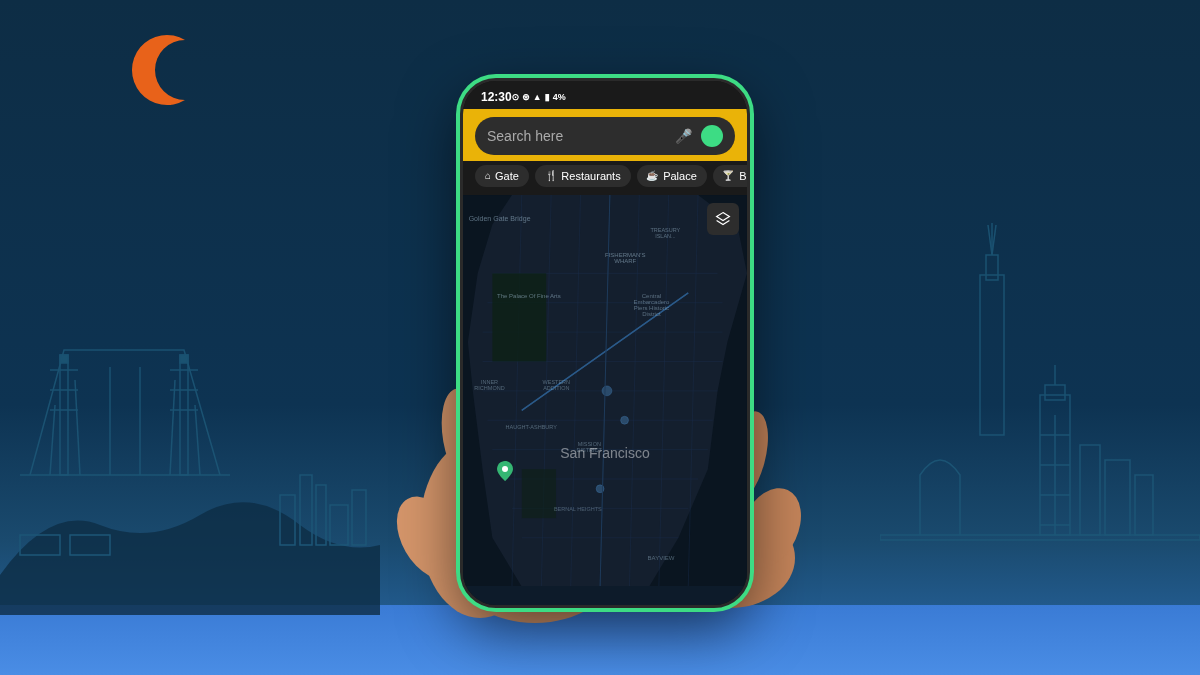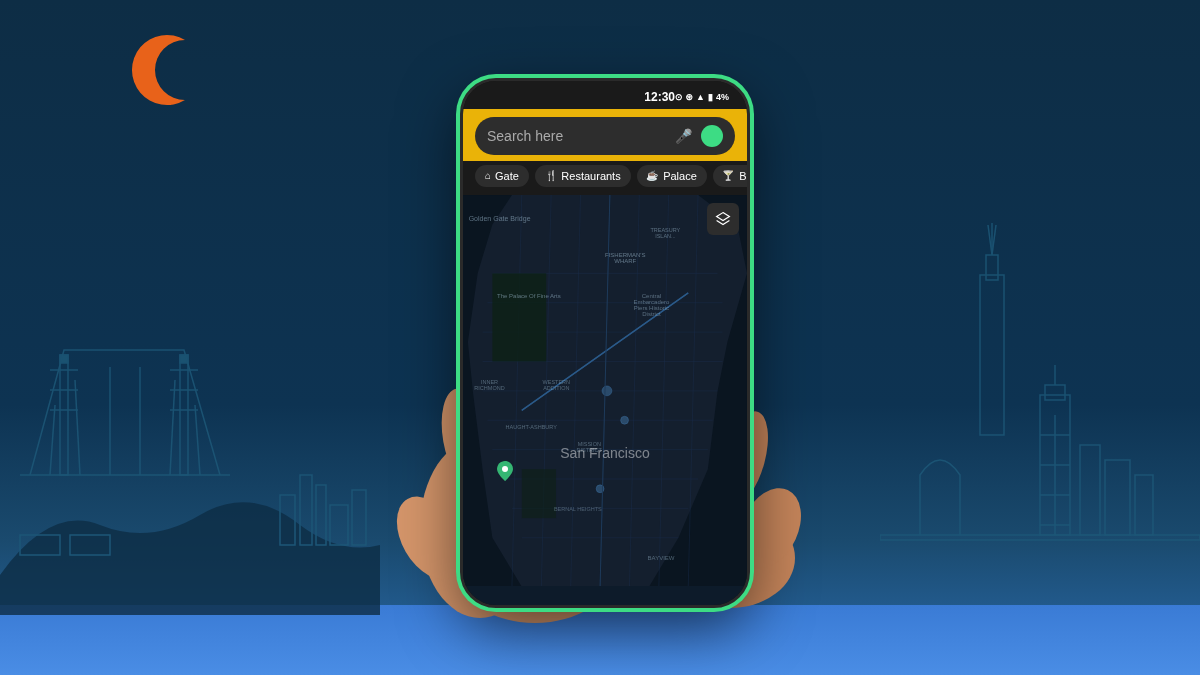--- a/index.html
+++ b/index.html
@@ -90,21 +90,21 @@
       border-radius: 36px;
       border: 3px solid #2a2a2a;
       box-shadow: 0 0 0 4px #3ddc84, 0 20px 60px rgba(0,0,0,0.6);
       overflow: hidden;
       z-index: 3;
     }
 
     
     .status-bar {
       display: flex;
-      justify-content: flex-end;
+      justify-content: flex-start;
       align-items: center;
       padding: 8px 18px 4px;
       background: #1a1a1a;
       color: #ffffff;
       font-size: 11px;
       font-weight: 600;
       height: 28px;
     }
 
     .status-time {

